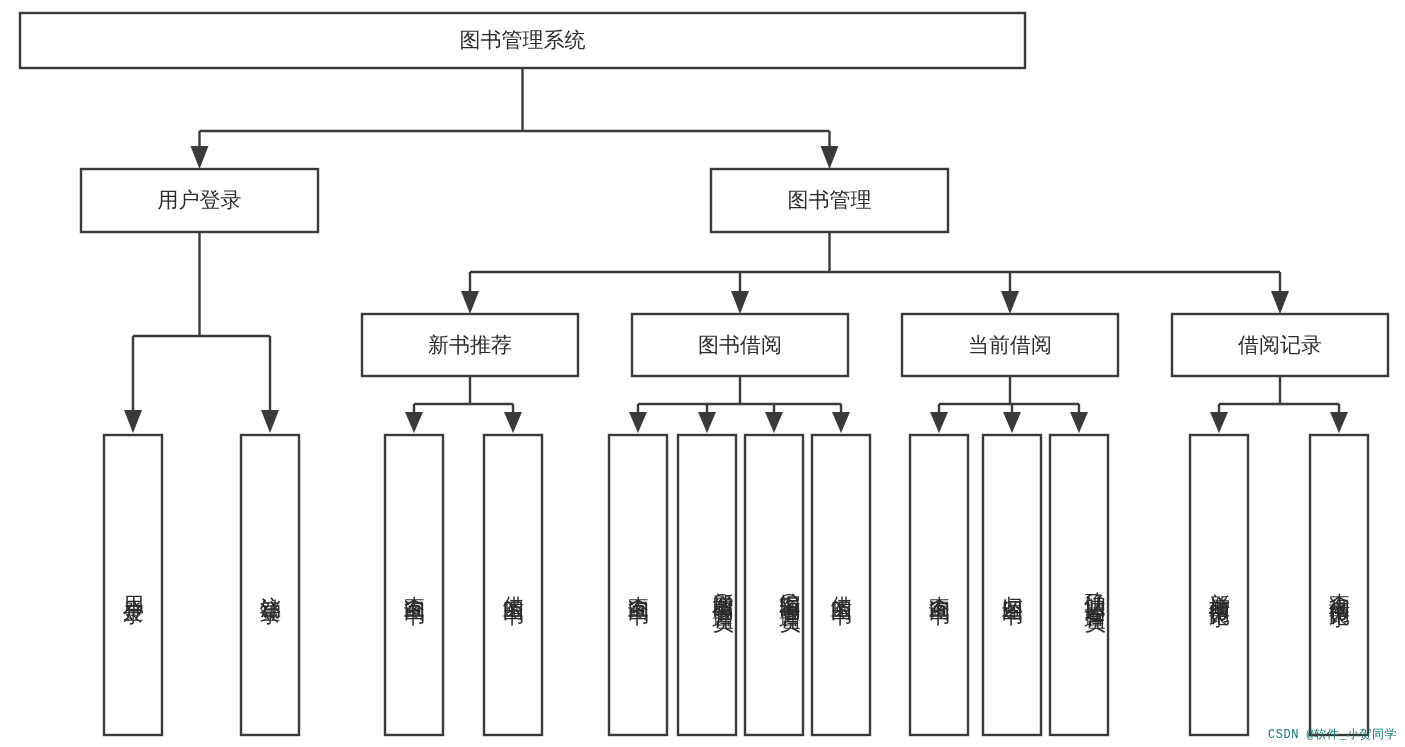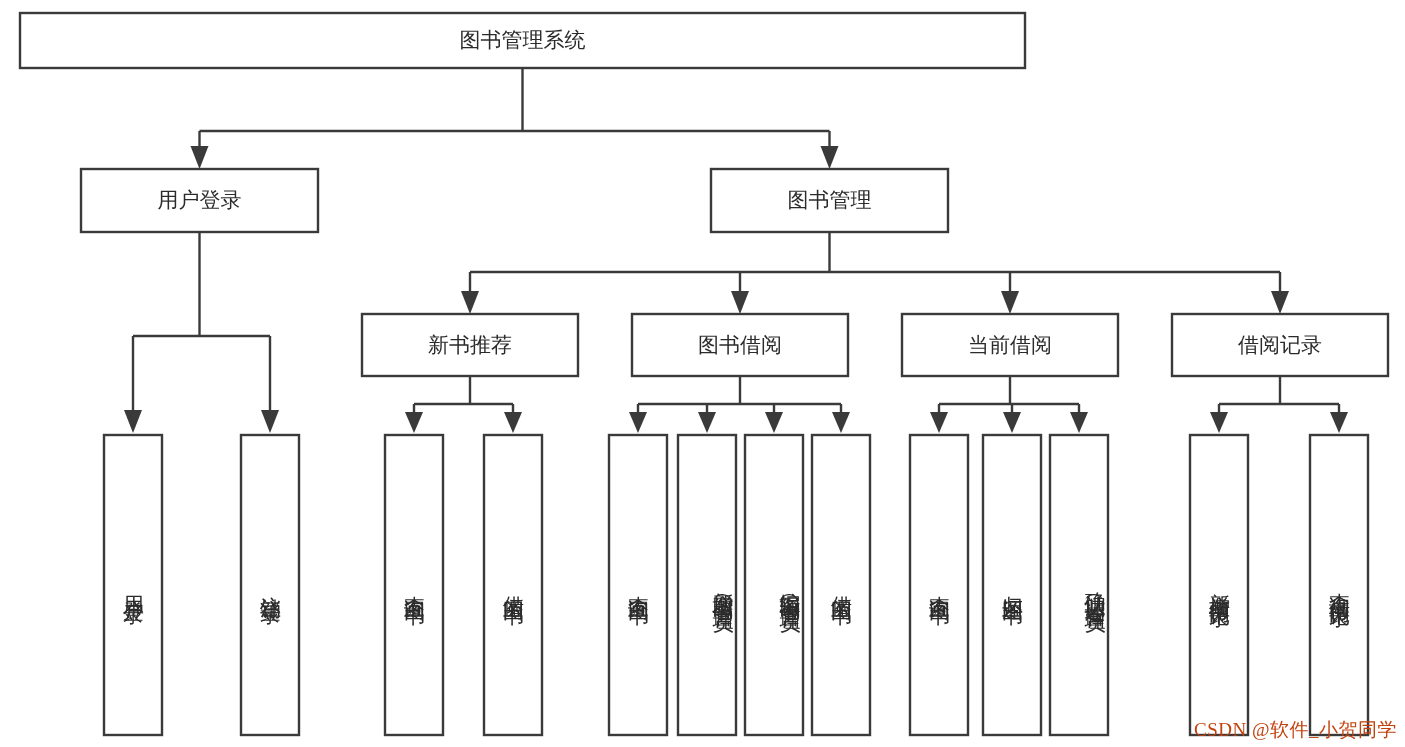--- a/index.html
+++ b/index.html
@@ -59,23 +59,23 @@
     line-height: 1.28;
     letter-spacing: 3px;
     color: #2b2b2b;
     white-space: nowrap;
     pointer-events: none;
   }
   .watermark {
     position: absolute;
     right: 8px;
     bottom: 4px;
-    font-family: Liberation Serif, serif;
-    font-size: 19px;
-    color: #c2410c;
+    font-family: Liberation Mono, monospace;
+    font-size: 12px;
+    color: #0f766e;
     letter-spacing: 0.5px;
     user-select: none;
   }
 </style>
 </head>
 <body>
 
 <div id="diagram-root">
 
   <svg class="flow" viewBox="0 0 1405 747" xmlns="http://www.w3.org/2000/svg">

